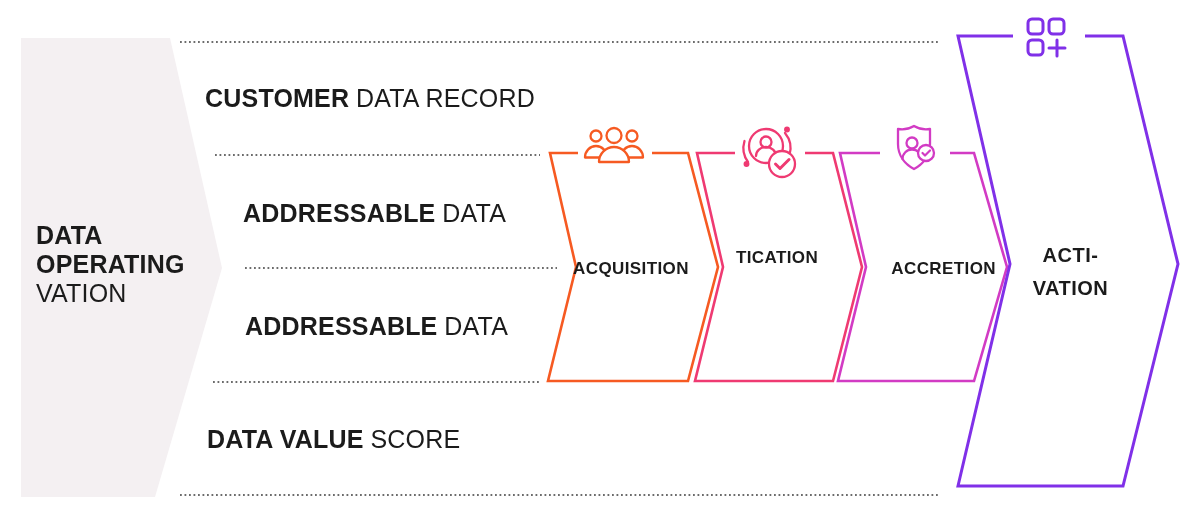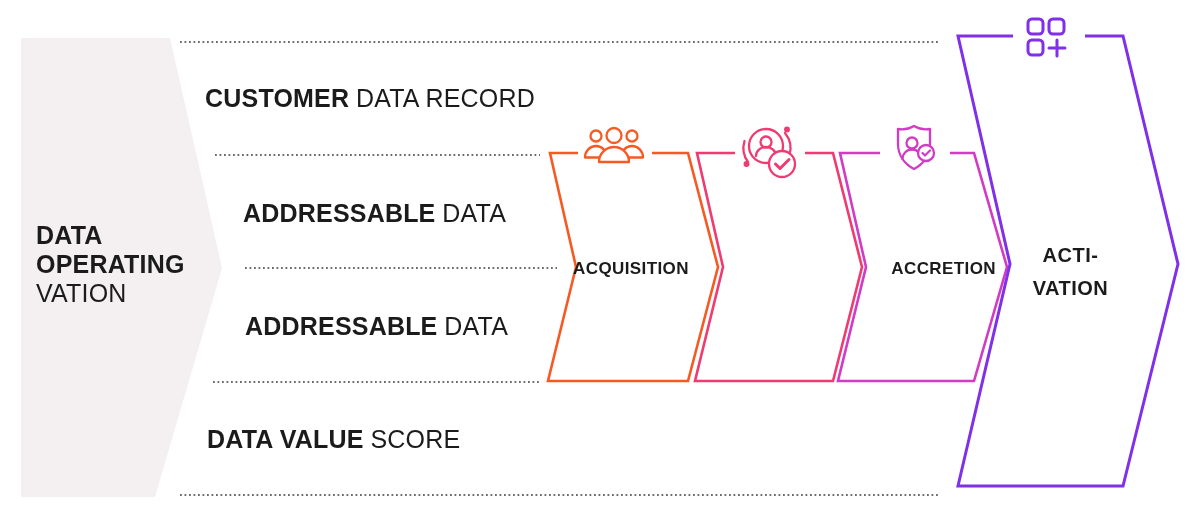--- a/index.html
+++ b/index.html
@@ -92,20 +92,21 @@
     <span class="bold">ADDRESSABLE</span><span class="rest">DATA</span>
   </div>
   <div class="row-label" style="left:207px;top:425px;">
     <span class="bold">DATA VALUE</span><span class="rest">SCORE</span>
   </div>
 
   <div class="stage-label" style="left:556px;top:258px;width:150px;">
     <div>ACQUISITION</div>
   </div>
   <div class="stage-label" style="left:708px;top:247px;width:138px;">
+    <div>TICATION</div>
   </div>
   <div class="stage-label" style="left:848px;top:258px;width:148px;text-align:right;">
     <div>ACCRETION</div>
   </div>
   <div class="stage-label big" style="left:993px;top:239px;width:155px;">
     <div>ACTI-</div>
     <div>VATION</div>
   </div>
 
 </div>

